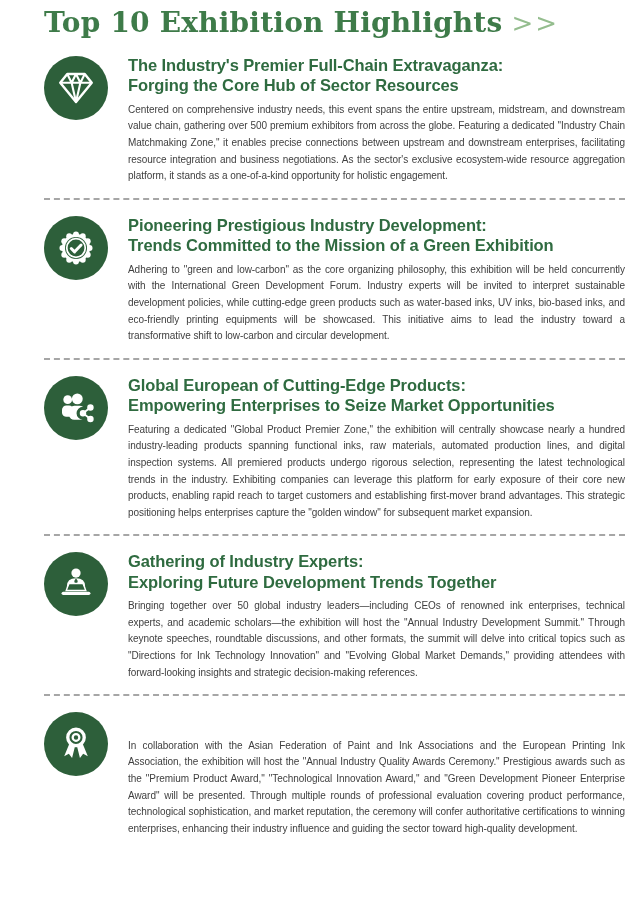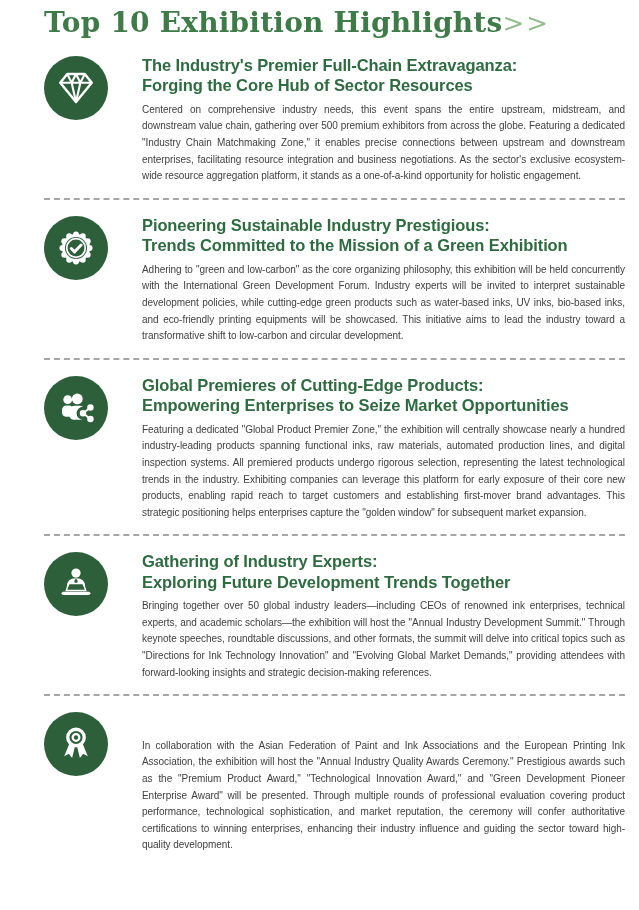--- a/index.html
+++ b/index.html
@@ -31,26 +31,26 @@
     position:absolute; right:1px; top:4px; width:38px; height:38px;
     border-radius:50%;
     background:radial-gradient(circle at 32% 30%, #619c6b 0%, #356b40 55%, #1f5130 100%);
     display:flex; align-items:center; justify-content:center;
     color:#fff; font-weight:bold; font-size:21px; letter-spacing:0.5px;
   }
   .title {
     font-family:"DejaVu Serif","Liberation Serif",serif;
     font-weight:700; font-size:28px; line-height:1.1;
     color:#3e7b49; letter-spacing:0.2px;
-    display:flex; align-items:baseline; 
+    display:flex; align-items:baseline; gap:9px;
   }
   .title .arrows { color:#94bd8e; font-weight:400; font-size:26px; letter-spacing:2px; }
 
   
-  .item { display:flex; align-items:flex-start; gap:34px; }
+  .item { display:flex; align-items:flex-start; gap:20px; }
   .icon-circle {
     flex:0 0 auto; width:64px; height:64px; border-radius:50%;
     background:#2d5f3a; display:flex; align-items:center; justify-content:center;
     margin-top:1px;
   }
   .icon-circle svg { width:42px; height:42px; display:block; }
   .content { flex:1 1 auto; min-width:0; }
   .heading {
     color:#2f6b40; font-size:16.5px; font-weight:bold;
     line-height:20.5px; letter-spacing:-0.1px; margin-bottom:6px;
@@ -112,21 +112,21 @@
               <circle cx="37.4" cy="16.25" r="3.4"></circle>
       <circle cx="24" cy="24" r="16"></circle>
     </g>
     <circle cx="24" cy="24" r="12.6" fill="#2d5f3a"></circle>
     <circle cx="24" cy="24" r="10.6" fill="none" stroke="#fff" stroke-width="2"></circle>
     <path d="M18.6 24.6 L22.4 28.4 L29.8 20.6" fill="none" stroke="#fff" stroke-width="3.4" stroke-linecap="round" stroke-linejoin="round"></path>
   </svg>
         </div>
     <div class="content">
       <h2 class="heading">
-        <span>Pioneering Sustainable Industry Prestigious:</span><br>
+        <span>Pioneering Prestigious Industry Development:</span><br>
         <span>Trends Committed to the Mission of a Green Exhibition</span>
       </h2>
       <p class="body">Adhering to "green and low-carbon" as the core organizing philosophy, this exhibition will be held concurrently with the International Green Development Forum. Industry experts will be invited to interpret sustainable development policies, while cutting-edge green products such as water-based inks, UV inks, bio-based inks, and eco-friendly printing equipments will be showcased. This initiative aims to lead the industry toward a transformative shift to low-carbon and circular development.</p>
     </div>
   </section>
   <hr class="divider">
 
   <section class="item">
     <div class="icon-circle">
           <svg viewBox="0 0 48 48" xmlns="http://www.w3.org/2000/svg">
@@ -143,21 +143,21 @@
     <g stroke="#fff" stroke-width="2" fill="#fff">
       <path d="M32 30 L40.5 23.5 M32 30 L40.5 36.5"></path>
       <circle cx="40.5" cy="23.5" r="2.7"></circle>
               <circle cx="32" cy="30" r="2.7"></circle>
               <circle cx="40.5" cy="36.5" r="2.7"></circle>
     </g>
   </svg>
         </div>
     <div class="content">
       <h2 class="heading">
-        <span>Global Premieres of Cutting-Edge Products:</span><br>
+        <span>Global European of Cutting-Edge Products:</span><br>
         <span>Empowering Enterprises to Seize Market Opportunities</span>
       </h2>
       <p class="body">Featuring a dedicated "Global Product Premier Zone," the exhibition will centrally showcase nearly a hundred industry-leading products spanning functional inks, raw materials, automated production lines, and digital inspection systems. All premiered products undergo rigorous selection, representing the latest technological trends in the industry. Exhibiting companies can leverage this platform for early exposure of their core new products, enabling rapid reach to target customers and establishing first-mover brand advantages. This strategic positioning helps enterprises capture the "golden window" for subsequent market expansion.</p>
     </div>
   </section>
   <hr class="divider">
 
   <section class="item">
     <div class="icon-circle">
           <svg viewBox="0 0 48 48" xmlns="http://www.w3.org/2000/svg">

